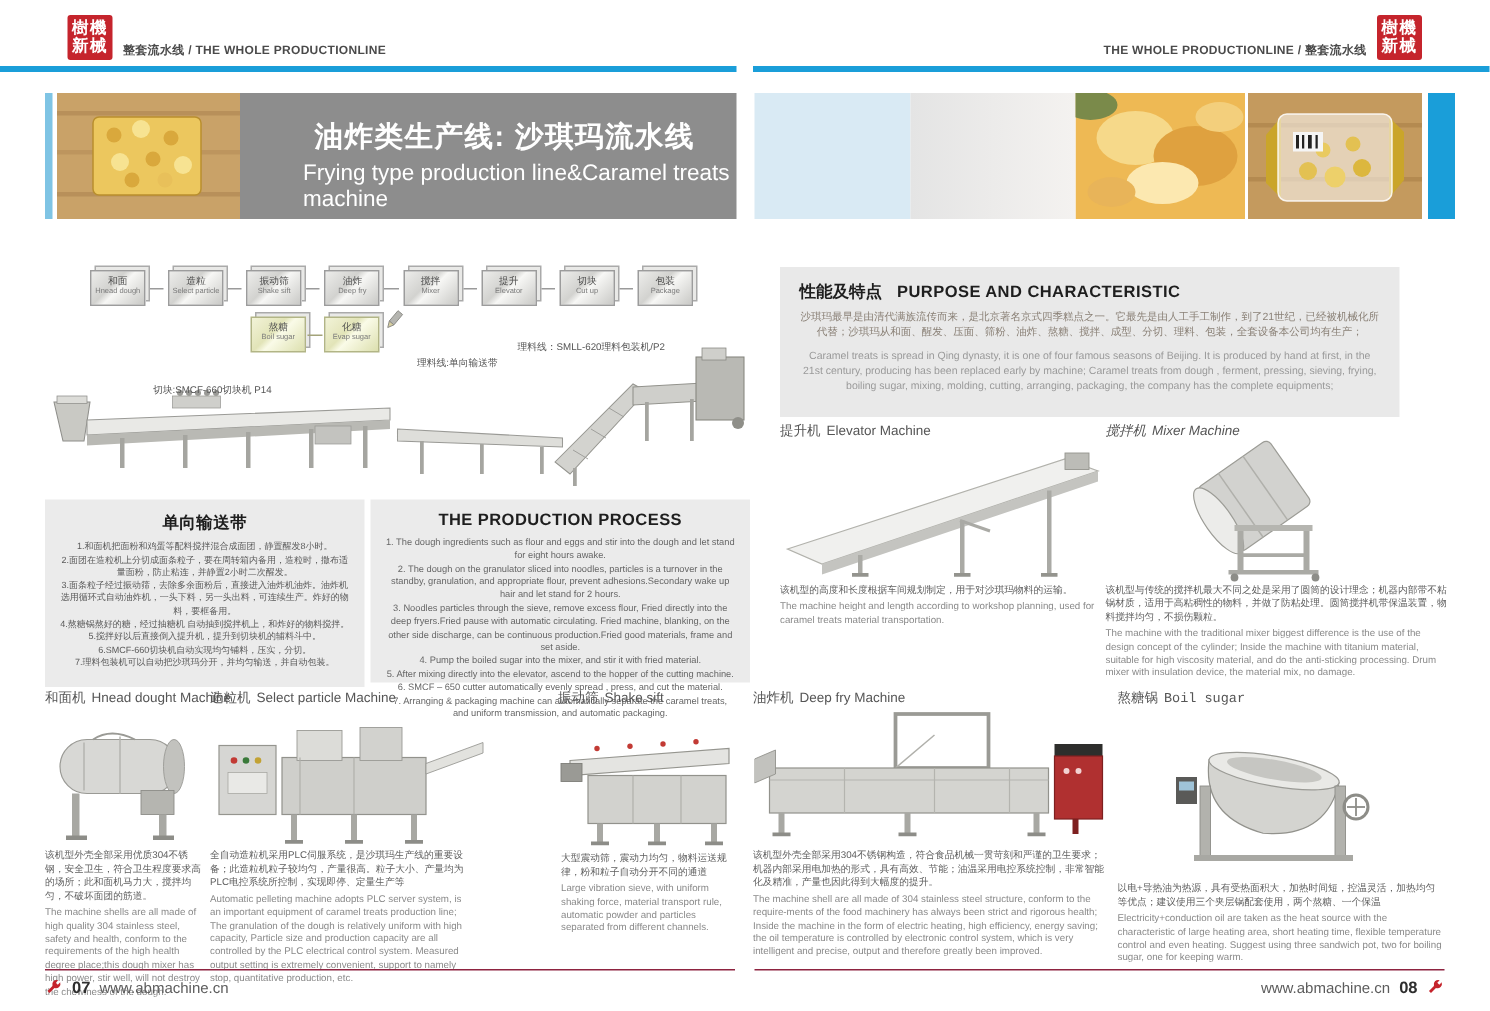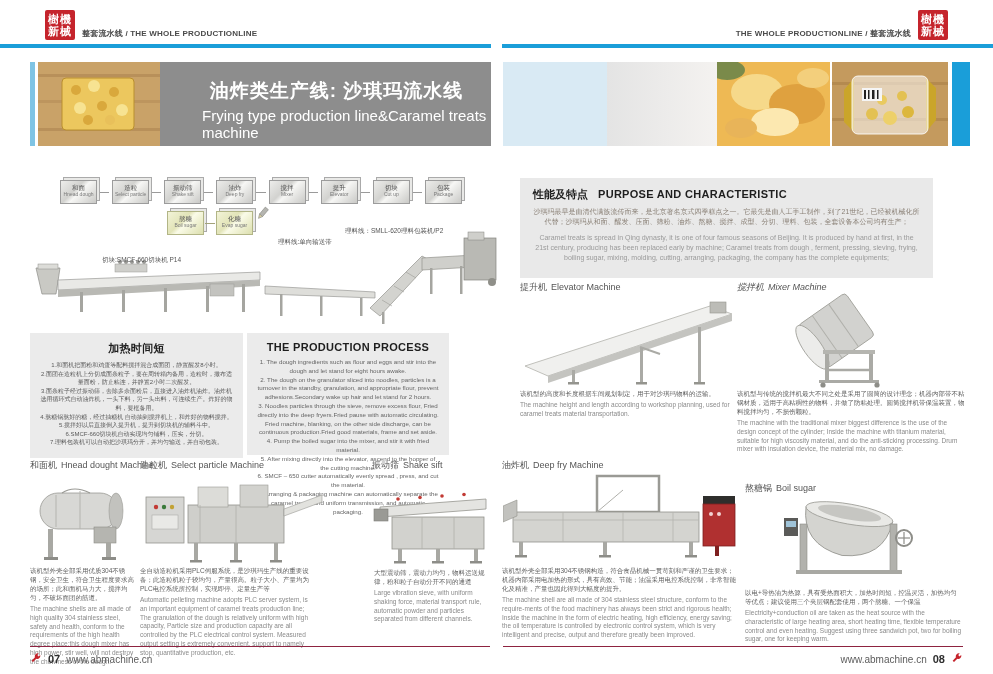--- a/index.html
+++ b/index.html
@@ -50,21 +50,21 @@
   
   .pline { position:absolute; left:30px; top:228px; }
   .pl-label { position:absolute; font-size:6.5px; color:#555; white-space:nowrap; }
   .lbl-cutter   { left:102px; top:256px; }
   .lbl-conveyor { left:278px; top:238px; }
   .lbl-packer   { left:345px; top:227px; }
 
   
   .panel { position:absolute; background:#ebebeb;text-align:center; }
   .proc-zh { left:30px; top:333px; width:213px; height:125px; padding:8px 9px; }
-  .proc-en { left:247px; top:333px; width:202px; height:122px; padding:8px 10px; }
+  .proc-en { left:247px; top:333px; width:253px; height:122px; padding:8px 10px; }
   .panel h3 { font-size:11px; color:#1e1e1e; margin-bottom:5px; letter-spacing:.3px; }
   .pstep { font-size:6px; line-height:8.6px; color:#5a5a5a; }
   .proc-en .pstep { font-size:6.2px; line-height:8.8px; color:#666; }
 
   
   .charbox { left:520px; top:178px; width:413px; height:100px; padding:9px 13px; background:#e9e9e9; }
   .charbox .ttl { display:flex; gap:10px; align-items:baseline; margin-bottom:5px; }
   .charbox .tzh { font-size:11px; font-weight:bold; color:#1e1e1e; }
   .charbox .ten { font-size:11px; font-weight:bold; color:#1e1e1e; letter-spacing:.3px; }
   .charbox .dzh { font-size:7px; line-height:10px; color:#8a8076; margin-bottom:6px; }
@@ -262,21 +262,21 @@
       <rect x="430" y="38" width="2.5" height="28" fill="#a5a5a0"></rect>
     <rect x="434" y="10" width="32" height="42" fill="#b9b9b4" stroke="#85857f" stroke-width="0.7"></rect>
     <rect x="438" y="4" width="16" height="8" fill="#cfcfcb" stroke="#85857f" stroke-width="0.5"></rect>
     <circle cx="462" cy="54" r="4" fill="#8f8f89"></circle>
   </svg>
   <div class="pl-label lbl-cutter">切块:SMCF-660切块机 P14</div>
   <div class="pl-label lbl-conveyor">理料线:单向输送带</div>
   <div class="pl-label lbl-packer">理料线：SMLL-620理料包装机/P2</div>
 
   <div class="panel proc-zh">
-    <h3>加热时间短</h3>
+    <h3>单向输送带</h3>
     <div class="pstep">1.和面机把面粉和鸡蛋等配料搅拌混合成面团，静置醒发8小时。</div>
     <div class="pstep">2.面团在造粒机上分切成面条粒子，要在周转箱内备用，造粒时，撒布适量面粉，防止粘连，并静置2小时二次醒发。</div>
     <div class="pstep">3.面条粒子经过振动筛，去除多余面粉后，直接进入油炸机油炸。油炸机选用循环式自动油炸机，一头下料，另一头出料，可连续生产。炸好的物料，要框备用。</div>
     <div class="pstep">4.熬糖锅熬好的糖，经过抽糖机 自动抽到搅拌机上，和炸好的物料搅拌。</div>
     <div class="pstep">5.搅拌好以后直接倒入提升机，提升到切块机的辅料斗中。</div>
     <div class="pstep">6.SMCF-660切块机自动实现均匀铺料，压实，分切。</div>
     <div class="pstep">7.理料包装机可以自动把沙琪玛分开，并均匀输送，并自动包装。</div>
   </div>
   <div class="panel proc-en">
     <h3>THE PRODUCTION PROCESS</h3>
@@ -447,21 +447,21 @@
       <rect x="12" y="85" width="12" height="2.5" fill="#8d8d88"></rect>
         <rect x="96" y="85" width="12" height="2.5" fill="#8d8d88"></rect>
         <rect x="182" y="85" width="12" height="2.5" fill="#8d8d88"></rect>
     </svg>
   </div>
   <div class="mdesc" style="left:502px; top:566px; width:238px;">
     <div class="zh">该机型外壳全部采用304不锈钢构造，符合食品机械一贯苛刻和严谨的卫生要求；机器内部采用电加热的形式，具有高效、节能；油温采用电控系统控制，非常智能化及精准，产量也因此得到大幅度的提升。</div>
     <div class="en">The machine shell are all made of 304 stainless steel structure, conform to the require-ments of the food machinery has always been strict and rigorous health; Inside the machine in the form of electric heating, high efficiency, energy saving; the oil temperature is controlled by electronic control system, which is very intelligent and precise, output and therefore greatly been improved.</div>
   </div>
 
-  <div class="msec-title" style="left:745px; top:482px;">
+  <div class="msec-title" style="left:745px; top:459px;font-family:Liberation Mono, monospace;">
     <span>熬糖锅</span><span class="en">Boil sugar</span>
   </div>
   <div class="mphoto" style="left:778px; top:480px;">
     <svg width="140" height="102">
       <g transform="rotate(10 70 42)">
         <path d="M26 34 Q28 72 70 76 Q112 72 114 34 Z" fill="#d4d4d0" stroke="#92928c" stroke-width="0.8"></path>
         <ellipse cx="70" cy="34" rx="44" ry="10" fill="#e9e9e6" stroke="#9a9a95" stroke-width="0.8"></ellipse>
         <ellipse cx="70" cy="33" rx="32" ry="6.5" fill="#c6c6c2"></ellipse>
       </g>
       <rect x="22" y="44" width="7" height="48" fill="#b2b2ad" stroke="#8d8d88" stroke-width="0.6"></rect>

